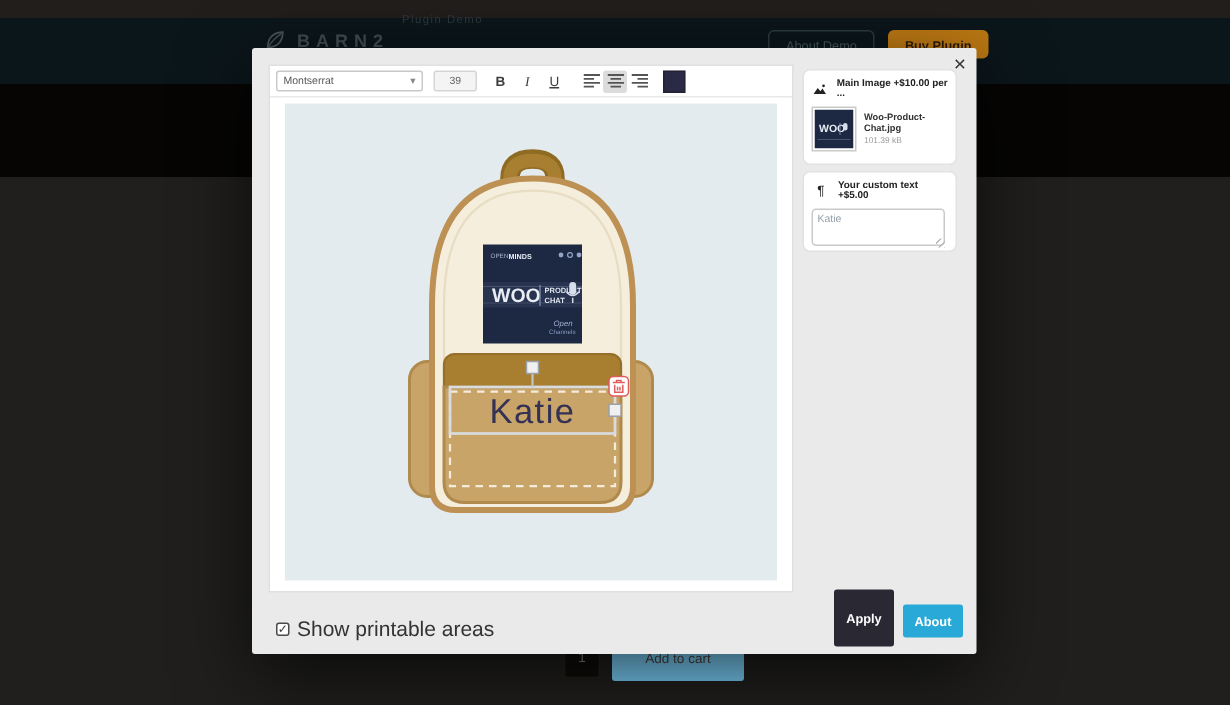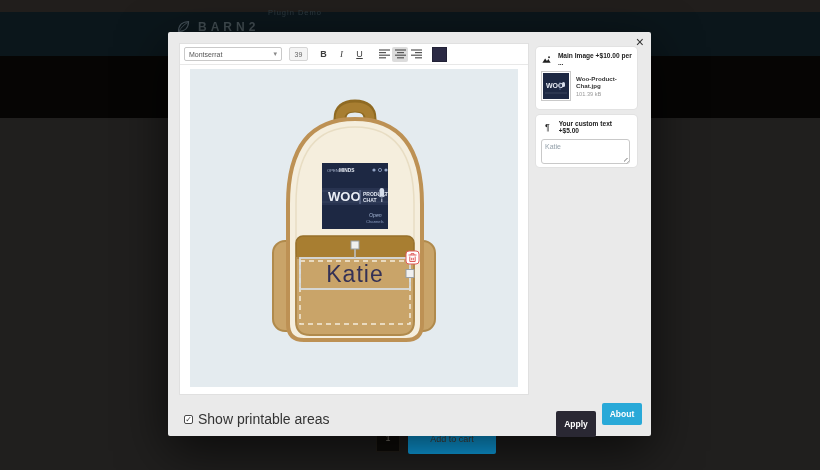--- a/index.html
+++ b/index.html
@@ -19,37 +19,37 @@
   .logo-sub { position:absolute; left:268px; top:8px; font-size:7.5px; color:#2d393f; letter-spacing:1px; }
   .header-buttons { position:absolute; left:512px; top:20px; display:flex; gap:9px; }
   .btn-outline { height:19px; padding:0 11px; border:1px solid #2b3b42; border-radius:4px;
                  color:#44565e; font-size:8.5px; display:flex; align-items:center; background:transparent; }
   .btn-orange  { height:19px; padding:0 11px; border-radius:4px; color:#2a1a05; font-weight:bold;
                  font-size:8.5px; display:flex; align-items:center; }
 
   
   .qty-box { position:absolute; left:376px; top:424px; width:24px; height:28px; background:#0f0d0a;
              border:1px solid #242019; color:#8a847c; font-size:9px; display:flex; align-items:center; justify-content:center; }
-  .add-to-cart { position:absolute; left:408px; top:424px; width:88px; height:30px; background:#0ea5e9;
+  .add-to-cart { position:absolute; left:408px; top:424px; width:88px; height:30px; background:#7dd3fc;
                  color:#4a453e; font-size:9px; display:flex; align-items:center; justify-content:center; border-radius:2px; }
 
   
   .modal { position:absolute; left:168px; top:32px; width:483px; height:404px; background:#eaeaea;
            border-radius:2px; box-shadow:0 15px 50px rgba(0,0,0,.65); z-index:10; }
   .modal-close { position:absolute; right:7px; top:3px; font-size:14px; color:#333; cursor:pointer; line-height:14px; }
 
   
   .editor-panel { position:absolute; left:12px; top:12px; width:348px; height:350px; background:#fff;
                   box-shadow:0 0 0 1px #e0e0e0; }
   .toolbar { height:21px; display:flex; align-items:center; padding:0 4px; border-bottom:1px solid #e8e8e8; }
   .font-select { width:98px; height:14px; border:1px solid #c9c9c9; border-radius:2px; background:#fff;
                  display:flex; align-items:center; justify-content:space-between; padding:0 4px;
                  font-size:7px; color:#555; margin-right:7px; }
   .font-select .chev { font-size:7px; color:#888; }
-  .size-input { width:19px; height:14px; background:#f4f4f4; border:1px solid #d5d5d5; border-radius:2px;
+  .size-input { width:29px; height:14px; background:#f4f4f4; border:1px solid #d5d5d5; border-radius:2px;
                 text-align:center; font-size:7px; color:#666; margin-right:8px; font-family:"Liberation Sans",sans-serif; }
   .tb-btn { width:15px; height:15px; display:flex; align-items:center; justify-content:center;
             font-size:9px; color:#3d3d3d; margin-right:3px; }
   .tb-bold { font-weight:bold; } .tb-italic { font-style:italic; font-family:"Liberation Serif",serif; }
   .tb-underline { text-decoration:underline; }
   .align-group { display:flex; margin-left:6px; }
   .align-btn { width:16px; height:15px; display:flex; align-items:center; justify-content:center; border-radius:2px; }
   .align-active { background:#dcdcdc; }
   .swatch { width:15px; height:15px; margin-left:8px; border:1px solid rgba(0,0,0,.2); }
 
@@ -73,21 +73,21 @@
   .custom-textarea { width:89px; height:25px; border:1px solid #c9c9c9; border-radius:3px; resize:none;
                      font-size:7px; color:#94a0aa; padding:3px; font-family:"Liberation Sans",sans-serif; outline:none; }
   .grip { position:absolute; right:2px; bottom:4px; width:6px; height:6px;
           background:repeating-linear-gradient(135deg, transparent 0 2px, #bbb 2px 3px); }
 
   
   .footer-check { position:absolute; left:16px; top:379px; display:flex; align-items:center; gap:5px; }
   .checkbox { width:9px; height:9px; border:1.2px solid #4a4a4a; border-radius:2px; font-size:8px;
               color:#3a3a3a; display:flex; align-items:center; justify-content:center; line-height:9px; background:#fff; }
   .check-label { font-size:14px; color:#333; }
-  .btn-apply  { position:absolute; left:388px; top:379px; width:40px; height:26px; border-radius:2px;
+  .btn-apply  { position:absolute; left:388px; top:361px; width:40px; height:38px; border-radius:2px;
                 color:#fff; font-size:8.5px; font-weight:bold; display:flex; align-items:center; justify-content:center;text-align:center; }
   .btn-cancel { position:absolute; left:434px; top:371px; width:40px; height:22px; border-radius:2px;
                 color:#fff; font-size:8.5px; font-weight:bold; display:flex; align-items:center; justify-content:center; }
 </style>
 </head>
 <body>
 
 <div class="page">
 
   <div class="top-strip"></div>
@@ -97,20 +97,24 @@
 
   <div class="logo-row">
     <svg width="15" height="15" viewBox="0 0 24 24">
       <path d="M4 20 C4 9 11 4 20 4 C20 15 13 20 4 20 Z" fill="none" stroke="#46525a" stroke-width="2"></path>
       <path d="M5 19 C9 13 13 9 18 6" fill="none" stroke="#46525a" stroke-width="1.4"></path>
     </svg>
     <span class="logo-text">BARN2</span>
   </div>
   <span class="logo-sub">Plugin Demo</span>
 
+  <div class="header-buttons">
+    <div class="btn-outline">About Demo</div>
+    <div class="btn-orange" style="background: rgb(189, 121, 19);">Buy Plugin</div>
+  </div>
 
   <div class="qty-box">1</div>
   <div class="add-to-cart">Add to cart</div>
 
   <div class="modal">
     <div class="modal-close">×</div>
 
     <div class="editor-panel">
       <div class="toolbar">
         <div class="font-select">

